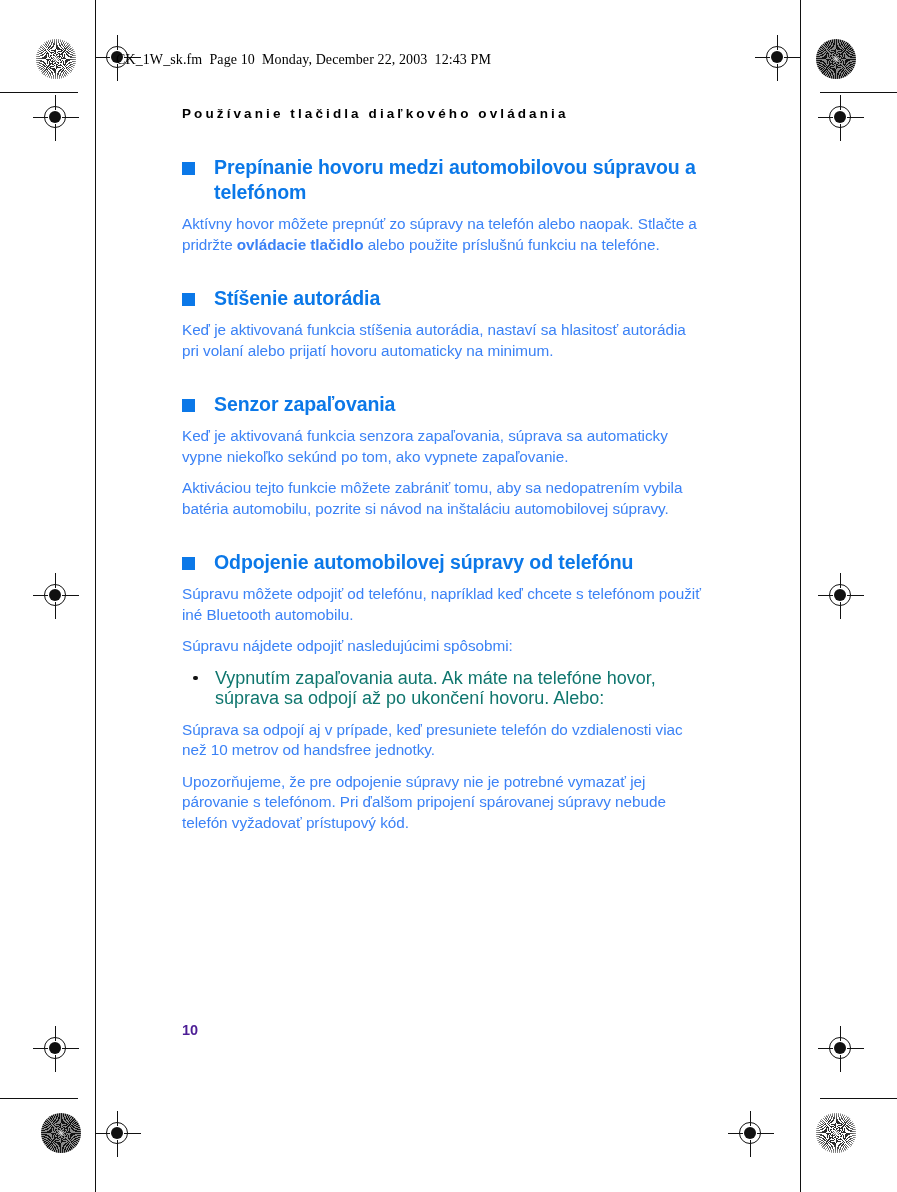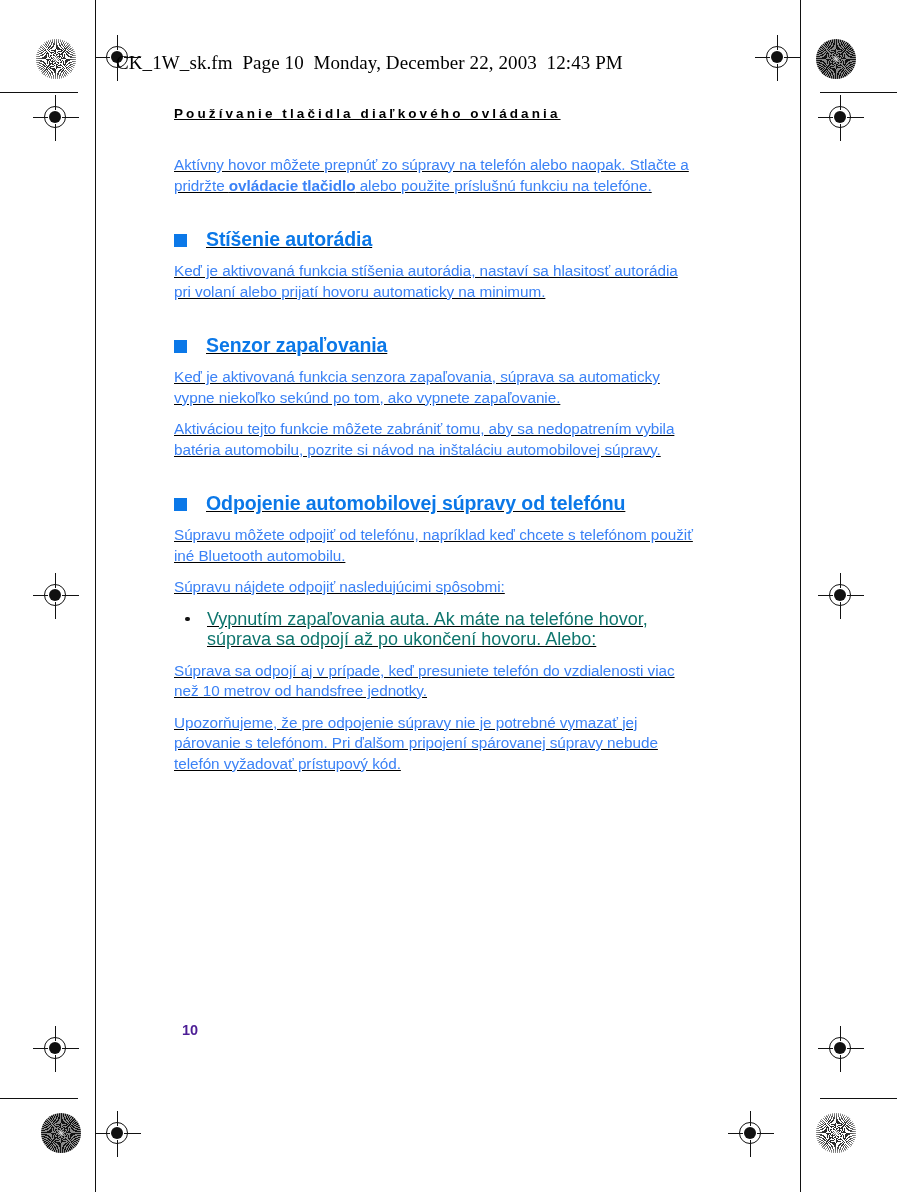--- a/index.html
+++ b/index.html
@@ -103,33 +103,32 @@
     width: 1.3px;
     background: #111;
   }
 
   
   .file-banner {
     position: absolute;
     left: 116px;
     top: 52px;
     font-family: "Liberation Serif", serif;
-    font-size: 19px;
+    font-size: 14px;
     color: #000;
     white-space: pre;
     letter-spacing: 0.1px;
   }
 
   
   .content {
     position: absolute;
-    left: 174px;
+    left: 182px;
     top: 106px;
     width: 520px;
-    text-decoration: underline;
   }
 
   .running-head {
     font-size: 13.5px;
     font-weight: bold;
     letter-spacing: 3.1px;
     color: #000;
     margin: 0 0 34px 0;
     white-space: nowrap;
   }
@@ -297,20 +296,24 @@
   </div>
   <div class="rosette light" style="left:816px; top:1113px;"></div>
 
   <div class="file-banner">CK_1W_sk.fm  Page 10  Monday, December 22, 2003  12:43 PM</div>
 
   <div class="content">
 
     <div class="running-head">Používanie tlačidla diaľkového ovládania</div>
 
     <div class="section">
+      <h2 class="sec-title">
+        <span class="bullet-sq"></span>
+        <span>Prepínanie hovoru medzi automobilovou súpravou a telefónom</span>
+      </h2>
       <p class="body"><span>Aktívny hovor môžete prepnúť zo súpravy na telefón alebo naopak. Stlačte a pridržte </span><b>ovládacie tlačidlo</b><span> alebo použite príslušnú funkciu na telefóne.</span></p>
     </div>
 
     <div class="gap-md"></div>
 
     <div class="section">
       <h2 class="sec-title">
         <span class="bullet-sq"></span>
         <span>Stíšenie autorádia</span>
       </h2>

